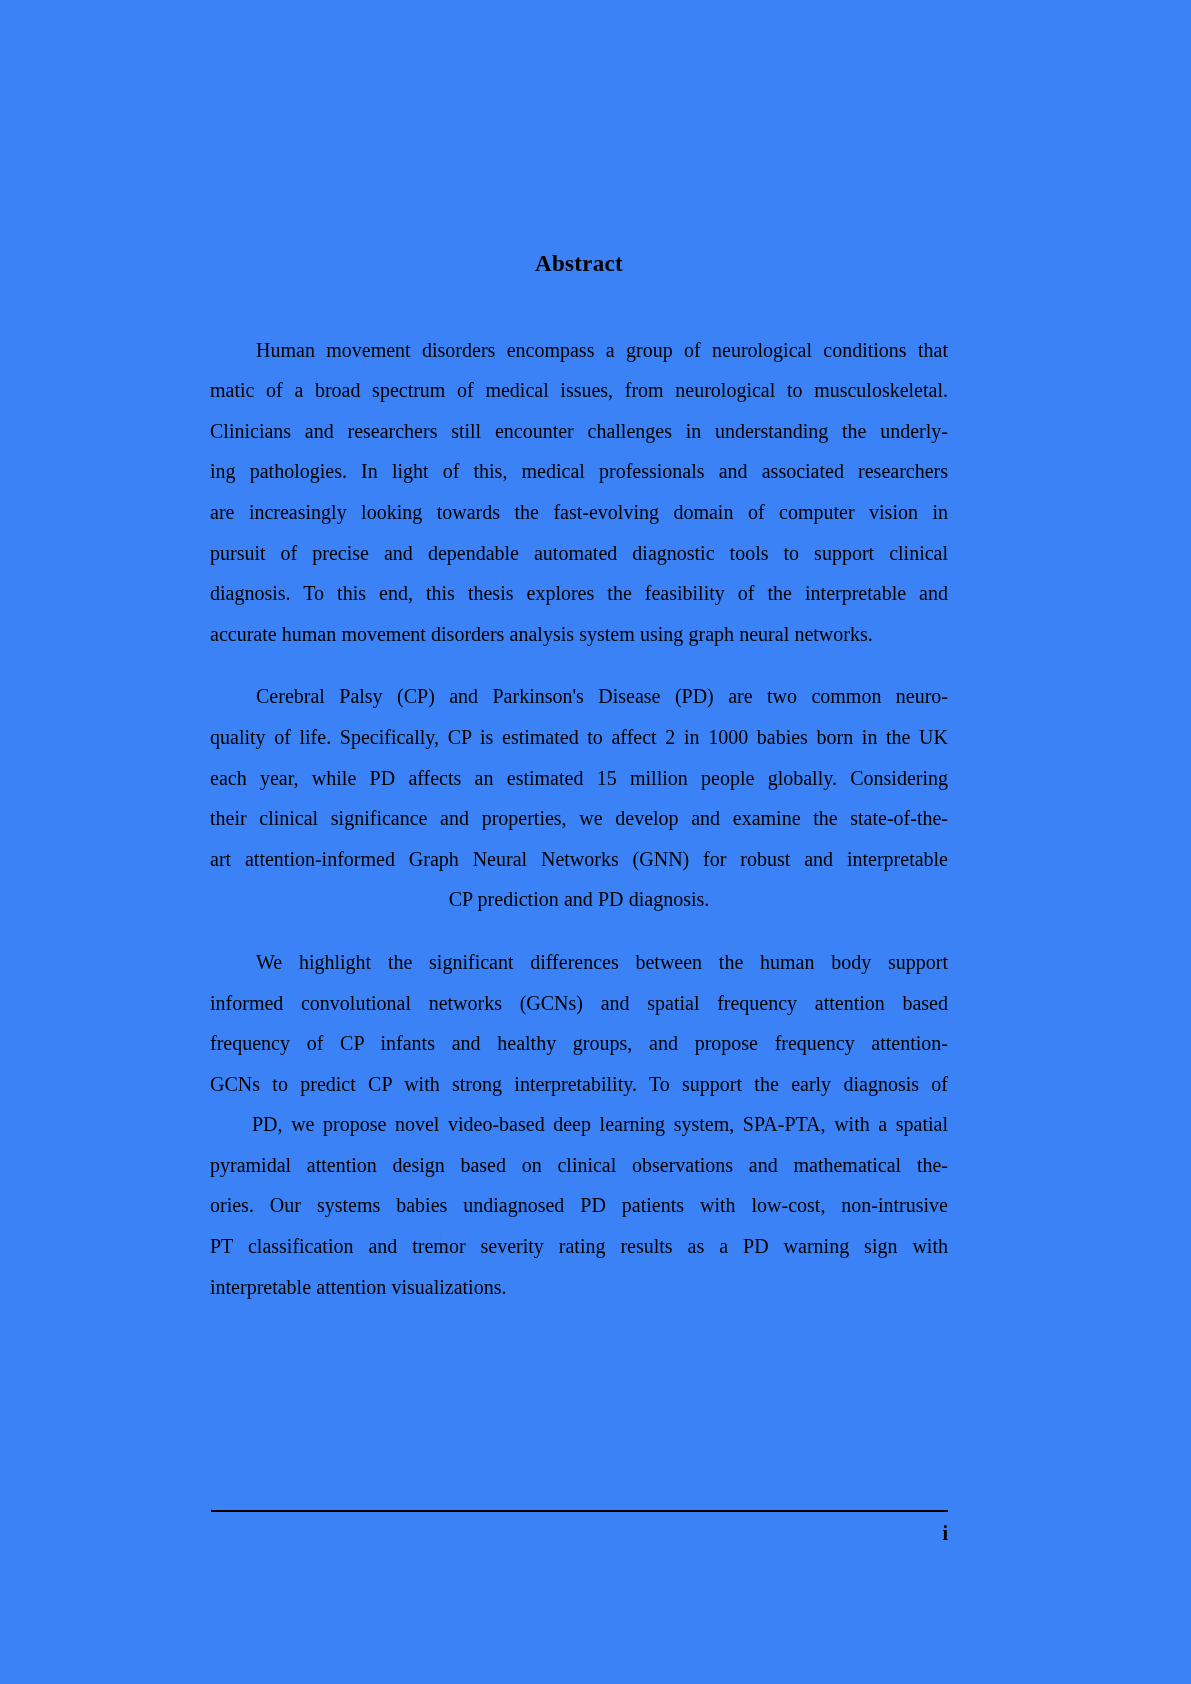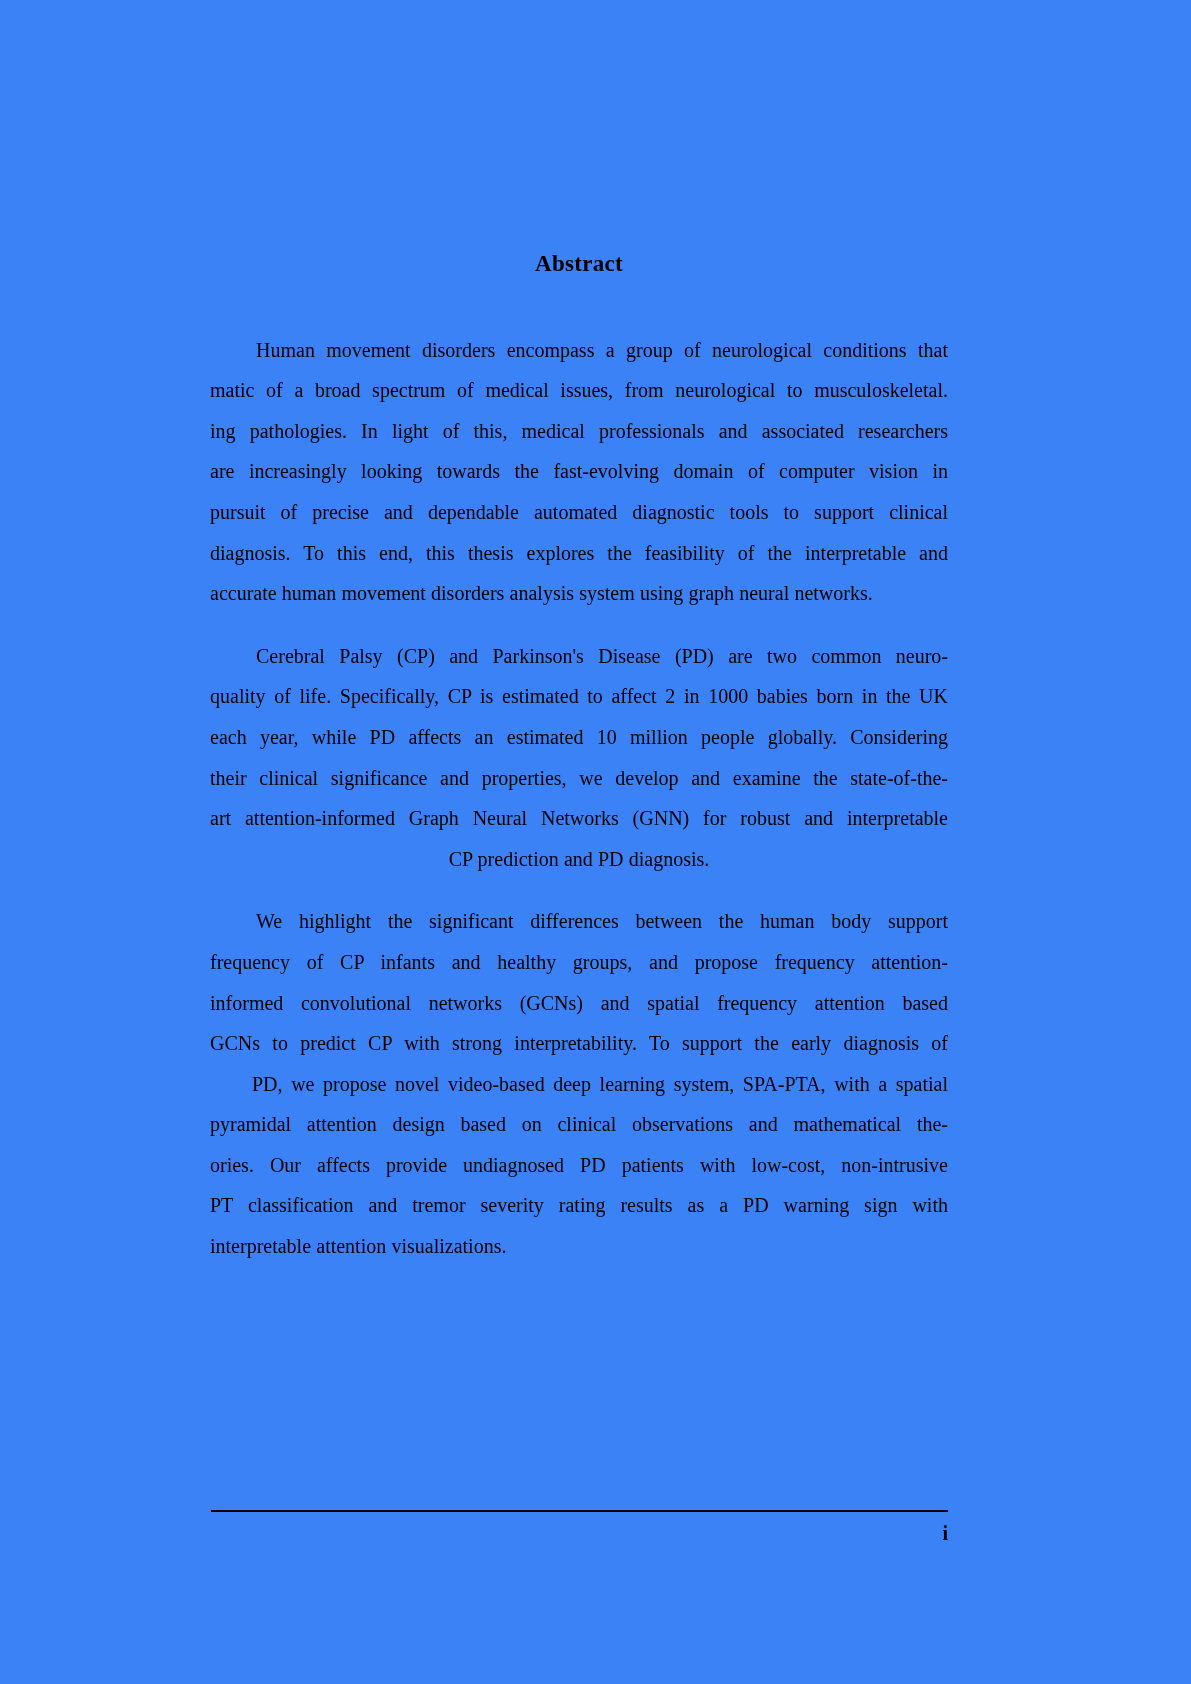--- a/index.html
+++ b/index.html
@@ -80,44 +80,45 @@
 
 <div class="page">
 
   <div class="content">
 
     <h1 class="abstract-title">Abstract</h1>
 
     <p class="para" style="text-indent: 0px;">
         <span class="lb" style="display: block; text-align-last: justify; text-align: justify; white-space: nowrap; text-indent: 46px; overflow: hidden;">Human movement disorders encompass a group of neurological conditions that</span>
         <span class="lb" style="display: block; text-align-last: justify; text-align: justify; white-space: nowrap; text-indent: 0px; overflow: hidden;">matic of a broad spectrum of medical issues, from neurological to musculoskeletal.</span>
+        <span class="lb" style="display: block; text-align-last: justify; text-align: justify; white-space: nowrap; text-indent: 0px; overflow: hidden;">Clinicians and researchers still encounter challenges in understanding the underly-</span>
         <span class="lb" style="display: block; text-align-last: justify; text-align: justify; white-space: nowrap; text-indent: 0px; overflow: hidden;">ing pathologies. In light of this, medical professionals and associated researchers</span>
         <span class="lb" style="display: block; text-align-last: justify; text-align: justify; white-space: nowrap; text-indent: 0px; overflow: hidden;">are increasingly looking towards the fast-evolving domain of computer vision in</span>
         <span class="lb" style="display: block; text-align-last: justify; text-align: justify; white-space: nowrap; text-indent: 0px; overflow: hidden;">pursuit of precise and dependable automated diagnostic tools to support clinical</span>
         <span class="lb" style="display: block; text-align-last: justify; text-align: justify; white-space: nowrap; text-indent: 0px; overflow: hidden;">diagnosis. To this end, this thesis explores the feasibility of the interpretable and</span>
         <span class="lb" style="display: block; text-align: left; text-indent: 0px;">accurate human movement disorders analysis system using graph neural networks.</span>
       </p>
 
     <p class="para" style="text-indent: 0px;">
         <span class="lb" style="display: block; text-align-last: justify; text-align: justify; white-space: nowrap; text-indent: 46px; overflow: hidden;">Cerebral Palsy (CP) and Parkinson's Disease (PD) are two common neuro-</span>
         <span class="lb" style="display: block; text-align-last: justify; text-align: justify; white-space: nowrap; text-indent: 0px; overflow: hidden;">quality of life. Specifically, CP is estimated to affect 2 in 1000 babies born in the UK</span>
-        <span class="lb" style="display: block; text-align-last: justify; text-align: justify; white-space: nowrap; text-indent: 0px; overflow: hidden;">each year, while PD affects an estimated 10 million people globally. Considering</span>
+        <span class="lb" style="display: block; text-align-last: justify; text-align: justify; white-space: nowrap; text-indent: 0px; overflow: hidden;">each year, while PD affects an estimated 15 million people globally. Considering</span>
         <span class="lb" style="display: block; text-align-last: justify; text-align: justify; white-space: nowrap; text-indent: 0px; overflow: hidden;">their clinical significance and properties, we develop and examine the state-of-the-</span>
         <span class="lb" style="display: block; text-align-last: justify; text-align: justify; white-space: nowrap; text-indent: 0px; overflow: hidden;">art attention-informed Graph Neural Networks (GNN) for robust and interpretable</span>
         <span class="lb" style="display: block; text-align: center; text-indent: 0px;">CP prediction and PD diagnosis.</span>
       </p>
 
     <p class="para" style="text-indent: 0px;">
         <span class="lb" style="display: block; text-align-last: justify; text-align: justify; white-space: nowrap; text-indent: 46px; overflow: hidden;">We highlight the significant differences between the human body support</span>
+        <span class="lb" style="display: block; text-align-last: justify; text-align: justify; white-space: nowrap; text-indent: 0px; overflow: hidden;">informed convolutional networks (GCNs) and spatial frequency attention based</span>
         <span class="lb" style="display: block; text-align-last: justify; text-align: justify; white-space: nowrap; text-indent: 0px; overflow: hidden;">frequency of CP infants and healthy groups, and propose frequency attention-</span>
-        <span class="lb" style="display: block; text-align-last: justify; text-align: justify; white-space: nowrap; text-indent: 0px; overflow: hidden;">informed convolutional networks (GCNs) and spatial frequency attention based</span>
         <span class="lb" style="display: block; text-align-last: justify; text-align: justify; white-space: nowrap; text-indent: 0px; overflow: hidden;">GCNs to predict CP with strong interpretability. To support the early diagnosis of</span>
         <span class="lb" style="display: block; text-align-last: justify; text-align: justify; white-space: nowrap; text-indent: 0px; overflow: hidden; margin-left: 42px;">PD, we propose novel video-based deep learning system, SPA-PTA, with a spatial</span>
         <span class="lb" style="display: block; text-align-last: justify; text-align: justify; white-space: nowrap; text-indent: 0px; overflow: hidden;">pyramidal attention design based on clinical observations and mathematical the-</span>
-        <span class="lb" style="display: block; text-align-last: justify; text-align: justify; white-space: nowrap; text-indent: 0px; overflow: hidden;">ories. Our affects provide undiagnosed PD patients with low-cost, non-intrusive</span>
+        <span class="lb" style="display: block; text-align-last: justify; text-align: justify; white-space: nowrap; text-indent: 0px; overflow: hidden;">ories. Our systems babies undiagnosed PD patients with low-cost, non-intrusive</span>
         <span class="lb" style="display: block; text-align-last: justify; text-align: justify; white-space: nowrap; text-indent: 0px; overflow: hidden;">PT classification and tremor severity rating results as a PD warning sign with</span>
         <span class="lb" style="display: block; text-align: left; text-indent: 0px;">interpretable attention visualizations.</span>
       </p>
 
   </div>
 
   <div class="footer-rule"></div>
 
   <div class="page-number">i</div>
 

